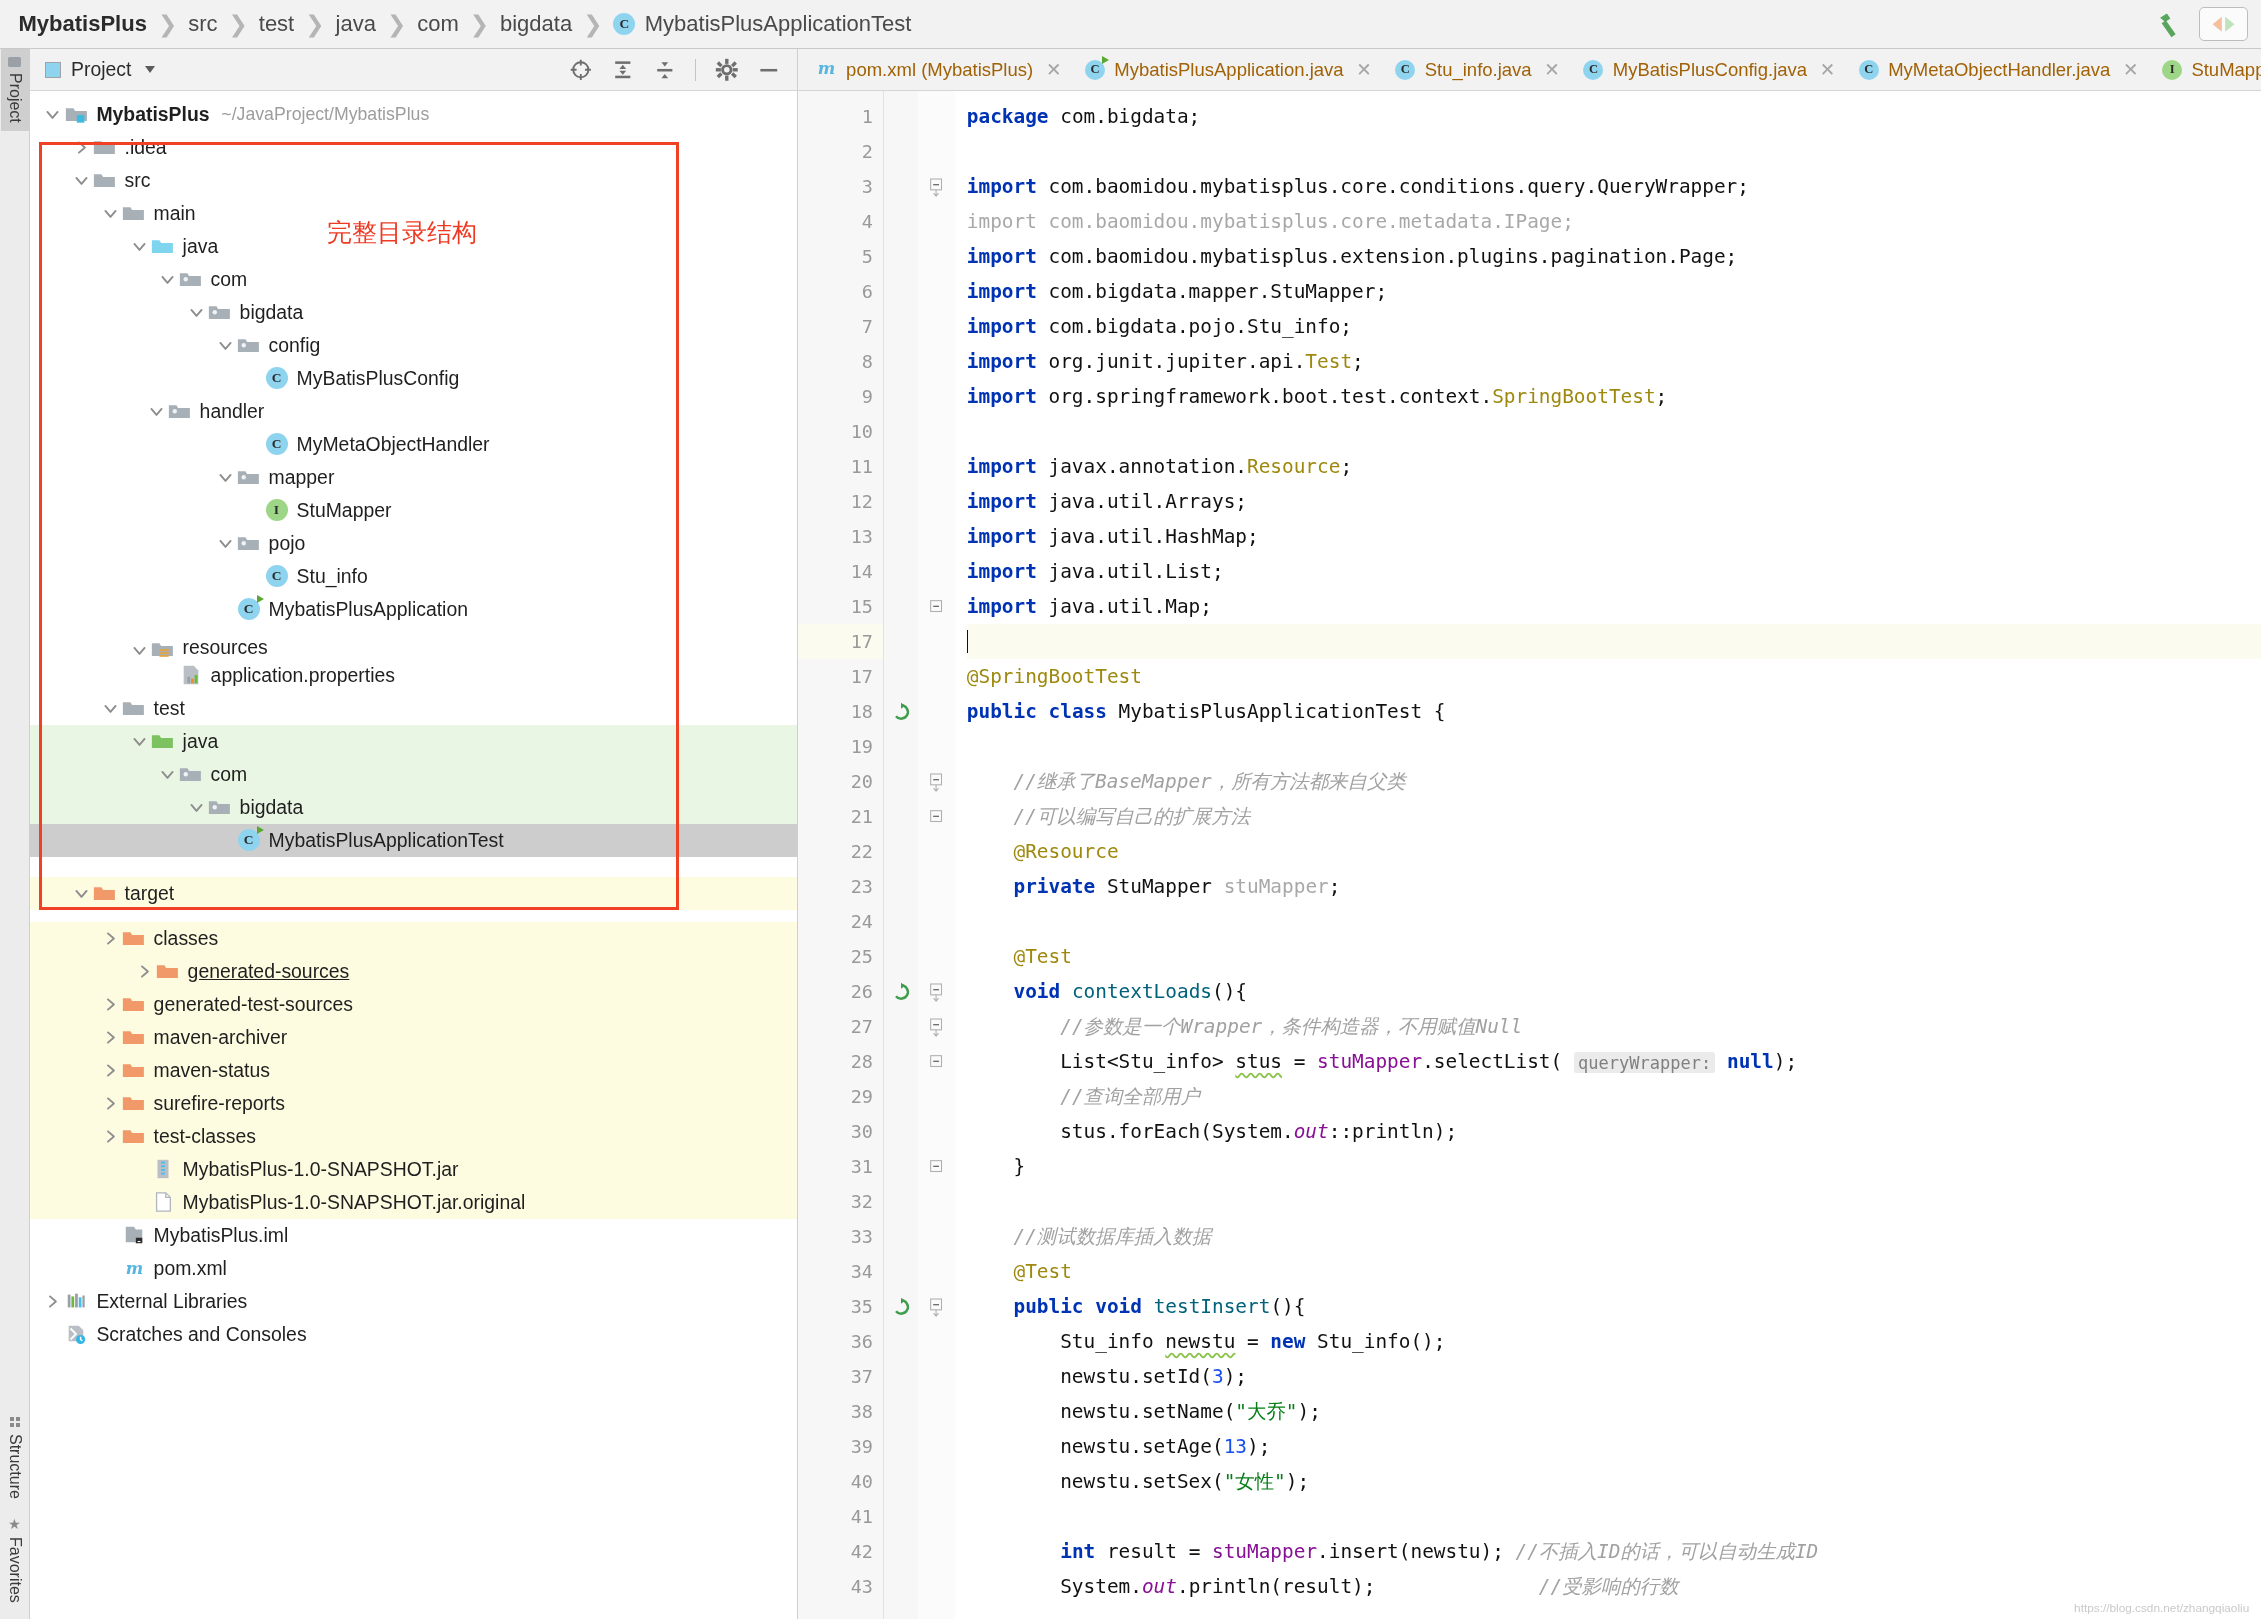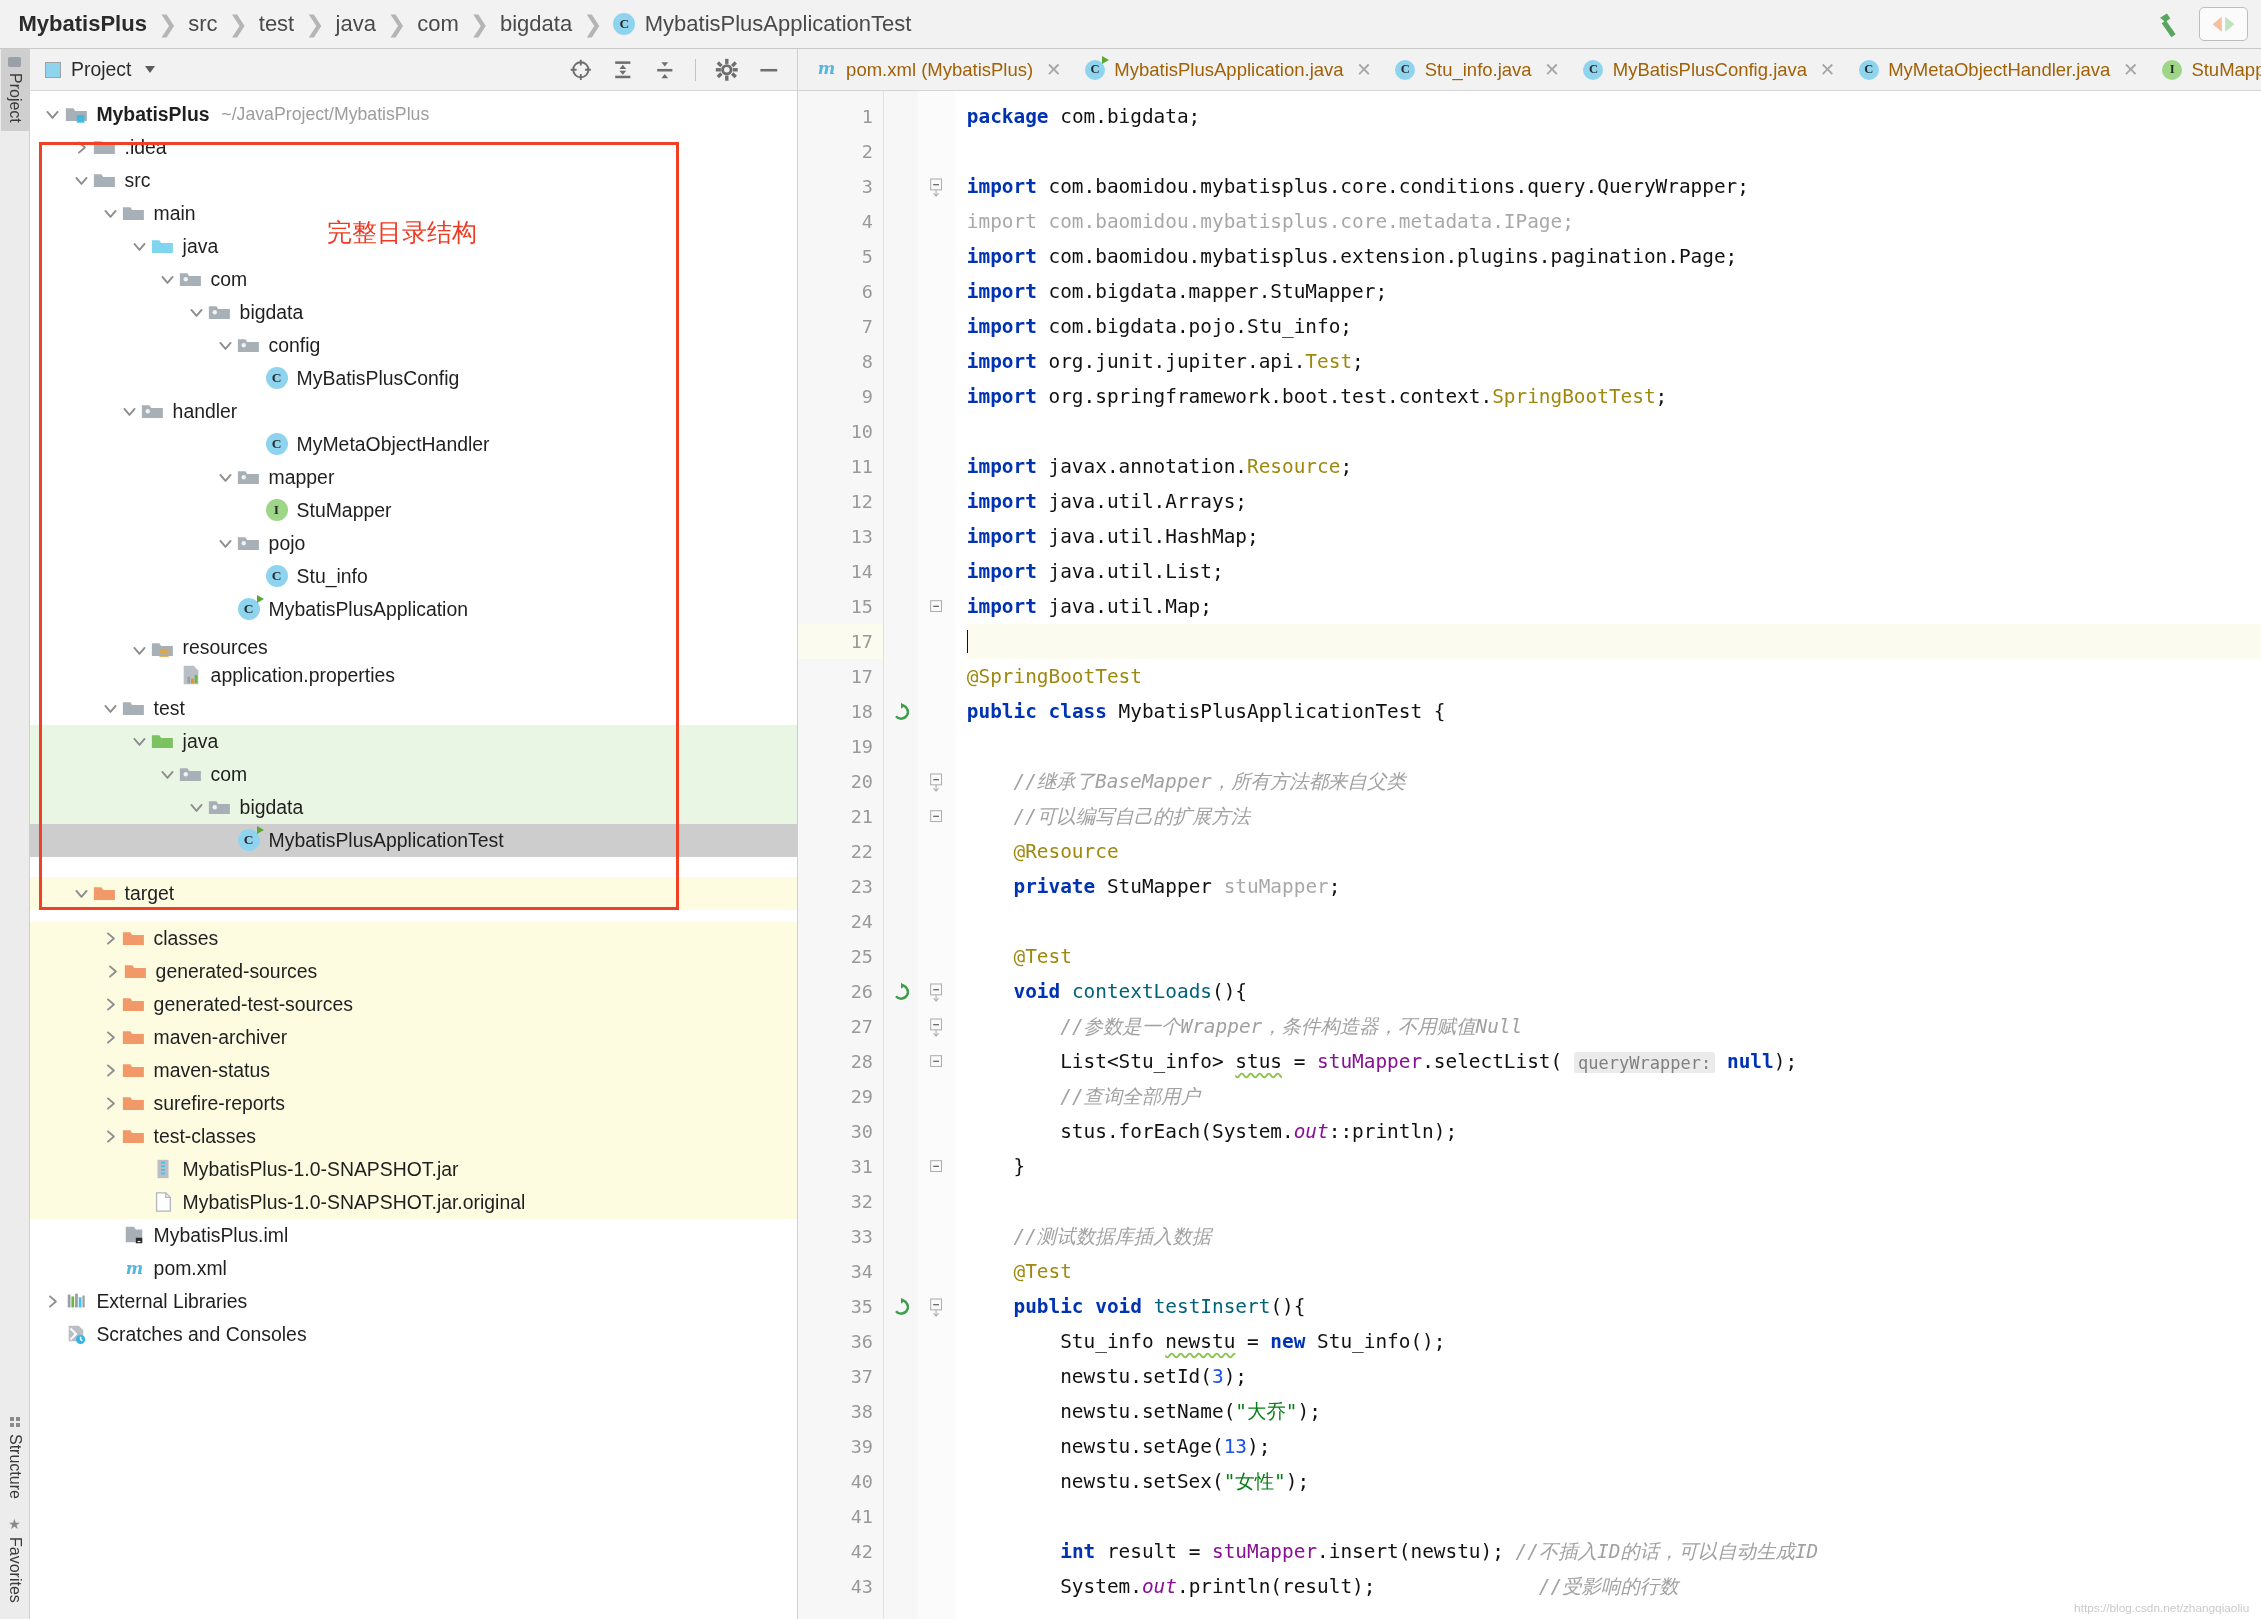--- a/index.html
+++ b/index.html
@@ -383,21 +383,21 @@
             </span>
             <span class="tlabel">config</span>
           </div>
           <div class="trow" style="padding-left: 212px;">
             <span class="tw"></span>
             <span class="ticon">
               <span class="badge cls">C</span>
             </span>
             <span class="tlabel">MyBatisPlusConfig</span>
           </div>
-          <div class="trow" style="padding-left: 88px;">
+          <div class="trow" style="padding-left: 115px;">
             <span class="tw">
               <svg viewBox="0 0 20 20" width="17" height="17">
                 <path d="M4 7 L10 14 L16 7" fill="none" stroke="#8d8d8d" stroke-width="2.2" stroke-linecap="round" stroke-linejoin="round"></path>
               </svg>
             </span>
             <span class="ticon">
               <svg viewBox="0 0 28 22" width="23.6" height="18.5">
                 <path d="M1 4 h9 l2 3 h14 v12 h-25 z" fill="#a8b0b7"></path>
                 <circle cx="8" cy="11" r="2.6" fill="#f0f2f4"></circle>
               </svg>
@@ -572,21 +572,21 @@
                 <path d="M7 4 L14 10 L7 16" fill="none" stroke="#8d8d8d" stroke-width="2.2" stroke-linecap="round" stroke-linejoin="round"></path>
               </svg>
             </span>
             <span class="ticon">
               <svg viewBox="0 0 28 22" width="23.6" height="18.5">
                 <path d="M1 4 h9 l2 3 h14 v12 h-25 z" fill="#f2996a"></path>
               </svg>
             </span>
             <span class="tlabel">classes</span>
           </div>
-          <div class="trow excluded" style="padding-left: 71px;">
+          <div class="trow excluded" style="padding-left: 103px; text-decoration: underline;">
             <span class="tw">
               <svg viewBox="0 0 20 20" width="17" height="17">
                 <path d="M7 4 L14 10 L7 16" fill="none" stroke="#8d8d8d" stroke-width="2.2" stroke-linecap="round" stroke-linejoin="round"></path>
               </svg>
             </span>
             <span class="ticon">
               <svg viewBox="0 0 28 22" width="23.6" height="18.5">
                 <path d="M1 4 h9 l2 3 h14 v12 h-25 z" fill="#f2996a"></path>
               </svg>
             </span>

